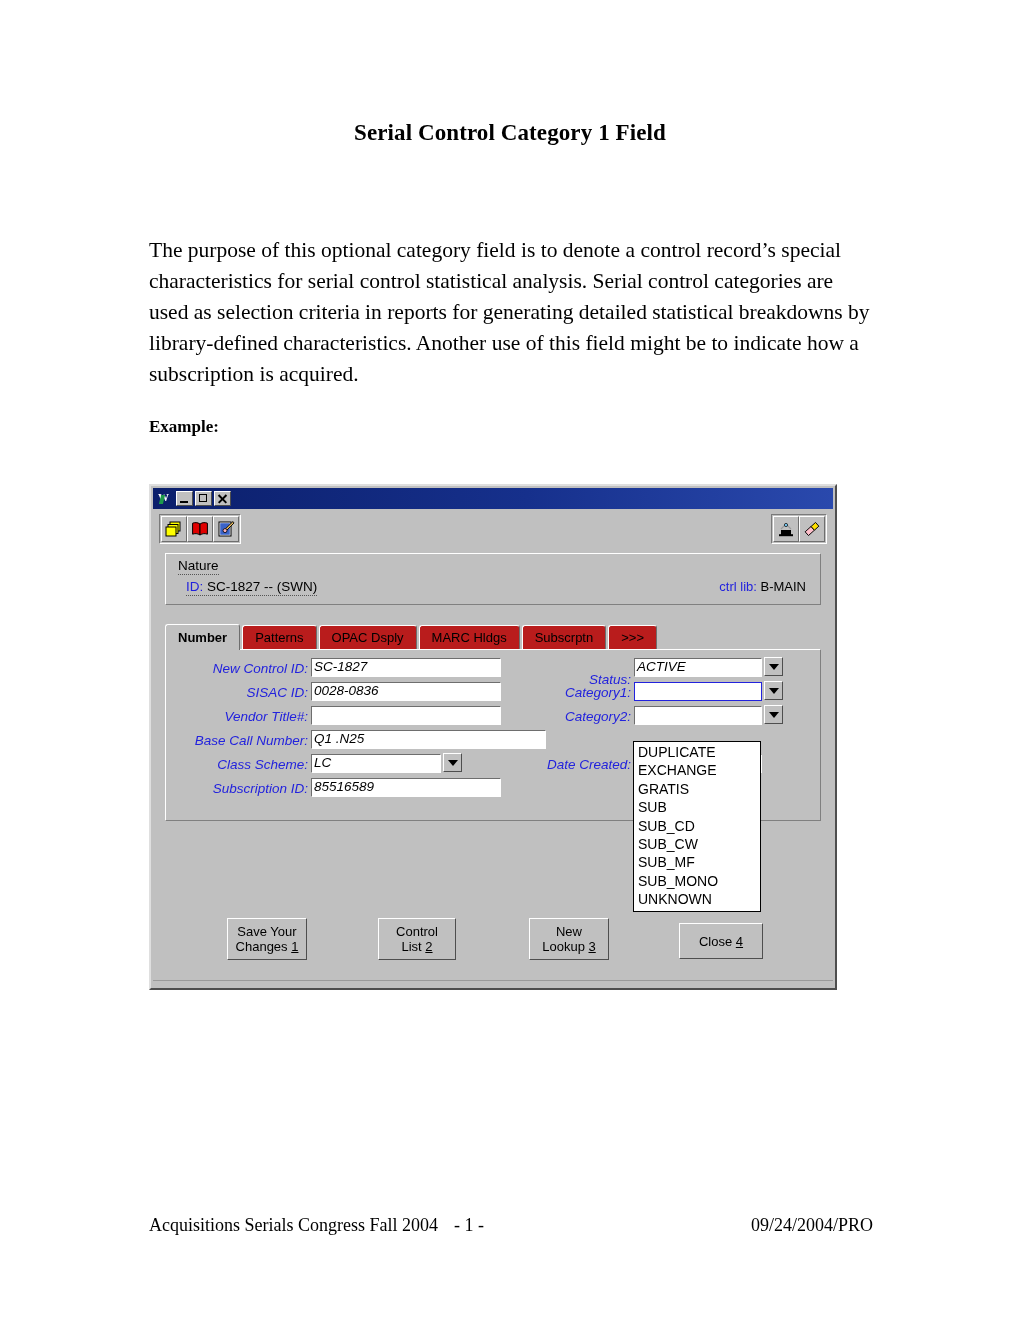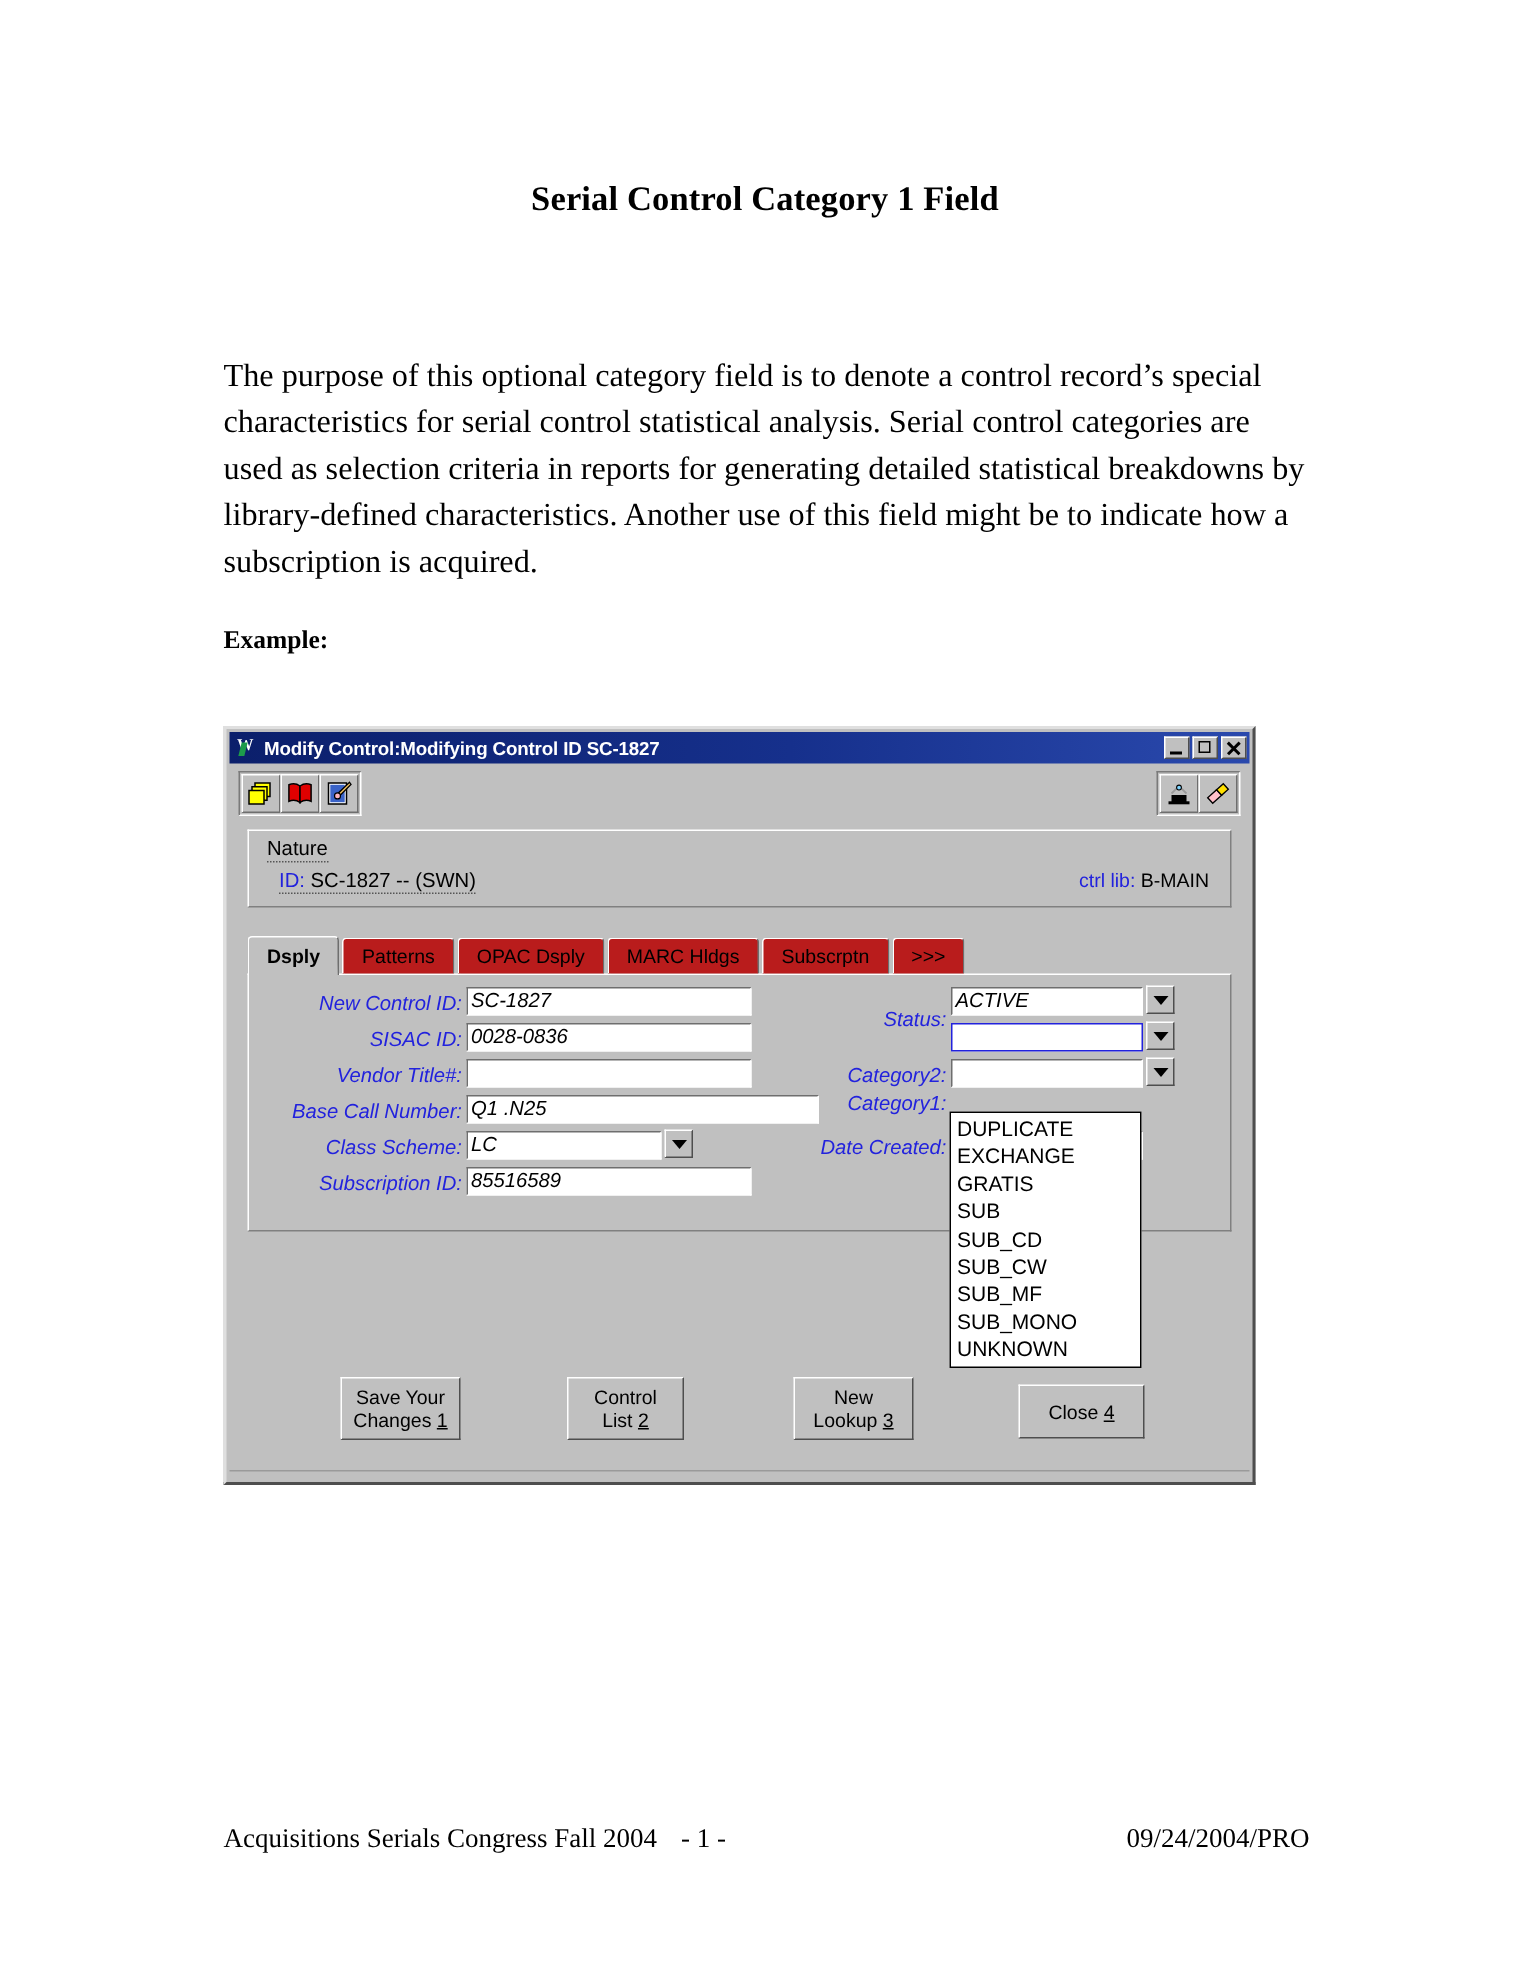--- a/index.html
+++ b/index.html
@@ -372,21 +372,20 @@
   <span class="ft-right">09/24/2004/PRO</span>
 </div>
 
 <div class="app-window">
 
   <div class="titlebar">
     <span class="tb-icon">
       <span class="w1">W</span>
         <span class="w2"></span>
     </span>
-    <span class="tb-title">Modify Control:Modifying Control ID SC-1827</span>
     <span class="tb-buttons">
       <span class="tb-btn">
           <span class="g-min"></span>
         </span>
       <span class="tb-btn">
           <span class="g-max"></span>
         </span>
       <span class="tb-btn">
           <span class="g-close-a"></span>
           <span class="g-close-b"></span>
@@ -445,21 +444,21 @@
       <span class="k">ID:</span>
       <span class="v">SC-1827 -- (SWN)</span>
     </span>
     <span class="nature-ctrl">
       <span class="k">ctrl lib:</span>
       <span class="v">B-MAIN</span>
     </span>
   </div>
 
   <div class="tabstrip">
-    <span class="tab active">Dsply</span>
+    <span class="tab active">Number</span>
     <span class="tab">Patterns</span>
     <span class="tab">OPAC Dsply</span>
     <span class="tab">MARC Hldgs</span>
     <span class="tab">Subscrptn</span>
     <span class="tab">&gt;&gt;&gt;</span>
   </div>
 
   <div class="form-panel">
 
     <span class="f-label" style="left:20px; top:11px; width:122px;">New Control ID:</span>
@@ -478,21 +477,21 @@
     <span class="f-input" style="left:145px; top:104px; width:130px;">LC</span>
     <span class="combo-arrow" style="left:277px; top:103px;"></span>
 
     <span class="f-label" style="left:20px; top:131px; width:122px;">Subscription ID:</span>
     <span class="f-input" style="left:145px; top:128px; width:190px;">85516589</span>
 
     <span class="f-label" style="left:400px; top:22px; width:65px;">Status:</span>
     <span class="f-input" style="left:468px; top:8px; width:128px;">ACTIVE</span>
     <span class="combo-arrow" style="left:598px; top:7px;"></span>
 
-    <span class="f-label" style="left:385px; top:35px; width:80px;margin-top:43px;">Category1:</span>
+    <span class="f-label" style="left:385px; top:35px; width:80px;">Category1:</span>
     <span class="f-input focused" style="left:468px; top:32px; width:128px;"></span>
     <span class="combo-arrow" style="left:598px; top:31px;"></span>
 
     <span class="f-label" style="left:385px; top:59px; width:80px;">Category2:</span>
     <span class="f-input" style="left:468px; top:56px; width:128px;"></span>
     <span class="combo-arrow" style="left:598px; top:55px;"></span>
 
     <span class="f-label" style="left:375px; top:107px; width:90px;">Date Created:</span>
     <span class="f-input" style="left:468px; top:104px; width:128px;"></span>
   </div>

